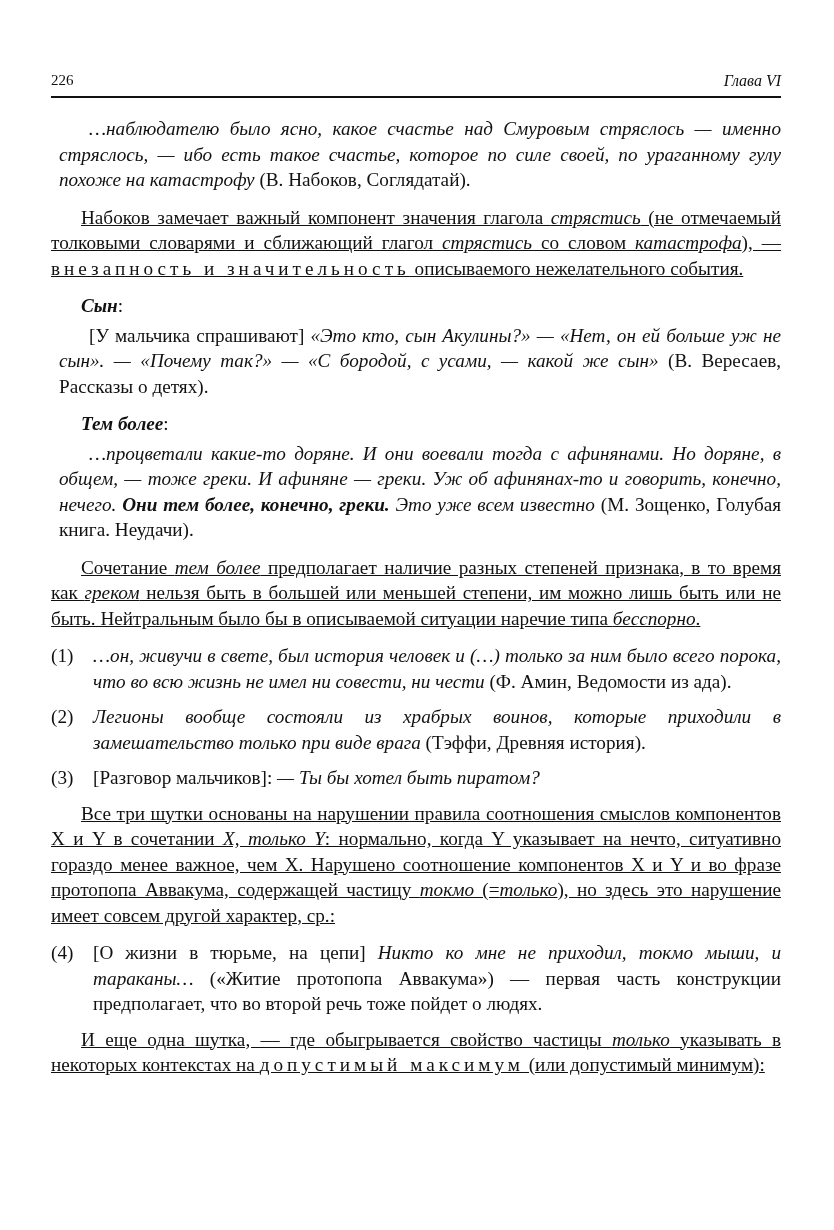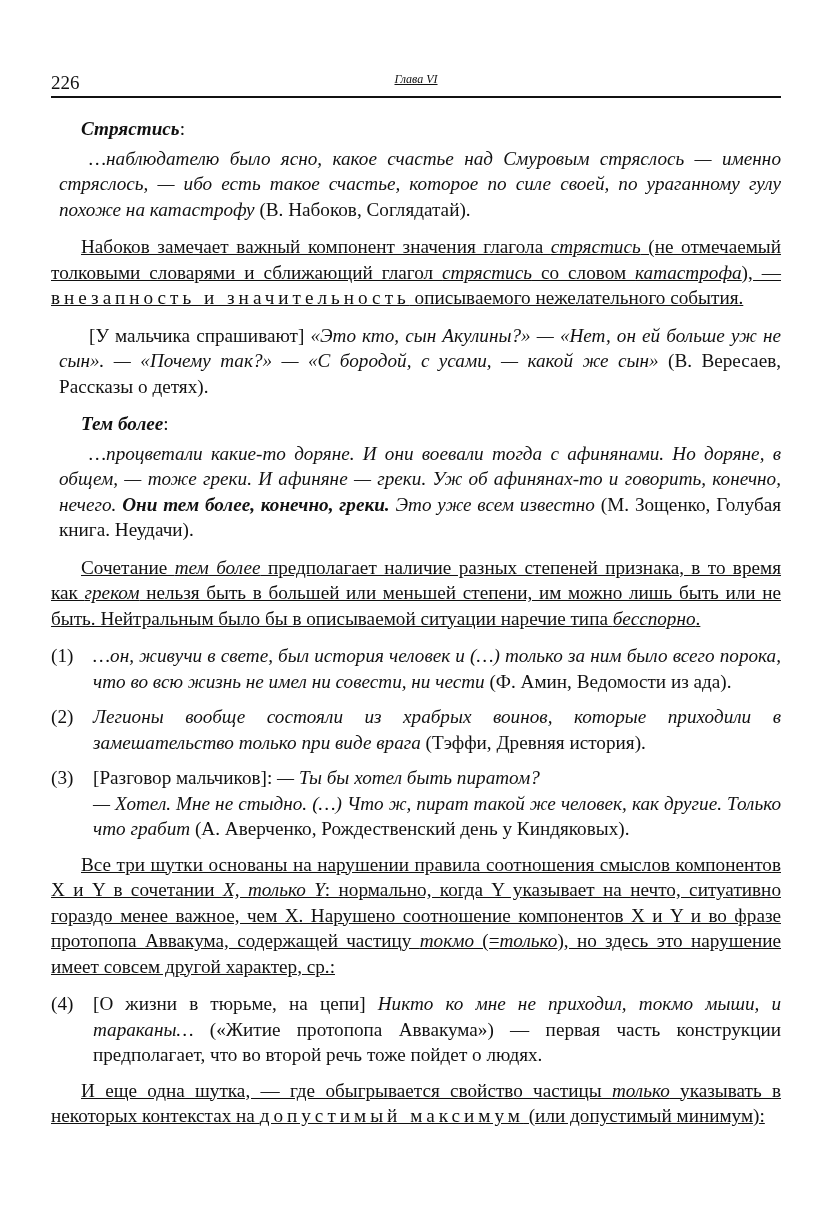--- a/index.html
+++ b/index.html
@@ -3,22 +3,22 @@
 <meta charset="utf-8">
 <style>
   html, body { margin: 0; padding: 0; background: #ffffff; }
   body {
     width: 834px; height: 1230px; position: relative; overflow: hidden;
     font-family: "Liberation Serif", "DejaVu Serif", serif;
     color: #111111;
   }
   .page { position: absolute; left: 51px; top: 70px; width: 730px; }
   .header { position: relative; height: 26px; border-bottom: 2px solid #111; }
-  .page-num { position: absolute; left: 0; top: 2px; font-size: 19px; }
-  .running-head { position: absolute; left: 0; right: 0; top: 2px; text-align: center; font-style: italic; font-size: 12px; text-decoration: underline; }
+  .page-num { position: absolute; left: 0; top: 2px; font-size: 15px; }
+  .running-head { position: absolute; left: 0; right: 0; top: 2px; text-align: right; font-style: italic; font-size: 16px; }
   .content { margin-top: 18px; font-size: 19.2px; line-height: 25.5px; text-align: justify; }
   .term { font-weight: bold; font-style: italic; padding-left: 30px; margin: 0 0 4px 0; }
   .term .colon { font-weight: normal; font-style: normal; }
   .para { text-indent: 30px; margin: 0 0 12px 0; text-decoration: underline; }
   .quote { text-indent: 30px; margin: 0 0 12px 8px; }
   .i { font-style: italic; }
   .b { font-weight: bold; font-style: italic; }
   .sp { letter-spacing: 4px; }
   .ex { display: flex; margin: 0 0 10px 0; }
   .ex-num { width: 42px; flex: none; }
@@ -29,44 +29,43 @@
 <body>
 
 <div class="page">
   <div class="header">
     <span class="page-num">226</span>
     <span class="running-head">Глава VI</span>
   </div>
 
   <div class="content">
 
-    <p class="term"><span>Стрястись</span><span class="colon">:</span></p>
     <p class="quote"><span class="i">…наблюдателю было ясно, какое счастье над Смуровым стряслось — именно стряслось, — ибо есть такое счастье, которое по силе своей, по ураганному гулу похоже на катастрофу</span><span> (В. Набоков, Соглядатай).</span></p>
     <p class="para"><span>Набоков замечает важный компонент значения глагола </span><span class="i">стрястись</span><span> (не отмечаемый толковыми словарями и сближающий глагол </span><span class="i">стрястись</span><span> со словом </span><span class="i">катастрофа</span><span>), — </span><span class="sp">внезапность и значительность</span><span> описываемого нежелательного события.</span></p>
 
+    <p class="term"><span>Сын</span><span class="colon">:</span></p>
     <p class="quote"><span>[У мальчика спрашивают] </span><span class="i">«Это кто, сын Акулины?» — «Нет, он ей больше уж не сын». — «Почему так?» — «С бородой, с усами, — какой же сын»</span><span> (В. Вересаев, Рассказы о детях).</span></p>
 
     <p class="term"><span>Тем более</span><span class="colon">:</span></p>
     <p class="quote"><span class="i">…процветали какие-то доряне. И они воевали тогда с афинянами. Но доряне, в общем, — тоже греки. И афиняне — греки. Уж об афинянах-то и говорить, конечно, нечего. </span><span class="i b">Они тем более, конечно, греки.</span><span class="i"> Это уже всем известно</span><span> (М. Зощенко, Голубая книга. Неудачи).</span></p>
     <p class="para"><span>Сочетание </span><span class="i">тем более</span><span> предполагает наличие разных степеней признака, в то время как </span><span class="i">греком</span><span> нельзя быть в большей или меньшей степени, им можно лишь быть или не быть. Нейтральным было бы в описываемой ситуации наречие типа </span><span class="i">бесспорно</span><span>.</span></p>
 
 
     <div class="ex">
       <span class="ex-num">(1)</span>
       <span class="ex-body"><span class="i">…он, живучи в свете, был история человек и (…) только за ним было всего порока, что во всю жизнь не имел ни совести, ни чести</span><span> (Ф. Амин, Ведомости из ада).</span></span>
     </div>
     <div class="ex">
       <span class="ex-num">(2)</span>
       <span class="ex-body"><span class="i">Легионы вообще состояли из храбрых воинов, которые приходили в замешательство только при виде врага</span><span> (Тэффи, Древняя история).</span></span>
     </div>
     <div class="ex">
       <span class="ex-num">(3)</span>
       <span class="ex-body">
         <div><span>[Разговор мальчиков]: </span><span class="i">— Ты бы хотел быть пиратом?</span></div>
-        <div><span class="i">— Хотел. Мне не стыдно. (…) Что ж, пират такой же человек, как другие. Только что грабит</span><span> (А. Аверченко, Рождественский день у Киндяковых).</span></div>
       </span>
     </div>
 
     <p class="para"><span>Все три шутки основаны на нарушении правила соотношения смыслов компонентов X и Y в сочетании </span><span class="i">X, только Y</span><span>: нормально, когда Y указывает на нечто, ситуативно гораздо менее важное, чем X. Нарушено соотношение компонентов X и Y и во фразе протопопа Аввакума, содержащей частицу </span><span class="i">токмо</span><span> (=</span><span class="i">только</span><span>), но здесь это нарушение имеет совсем другой характер, ср.:</span></p>
 
     <div class="ex">
       <span class="ex-num">(4)</span>
       <span class="ex-body"><span>[О жизни в тюрьме, на цепи] </span><span class="i">Никто ко мне не приходил, токмо мыши, и тараканы…</span><span> («Житие протопопа Аввакума») — первая часть конструкции предполагает, что во второй речь тоже пойдет о людях.</span></span>
     </div>
 

